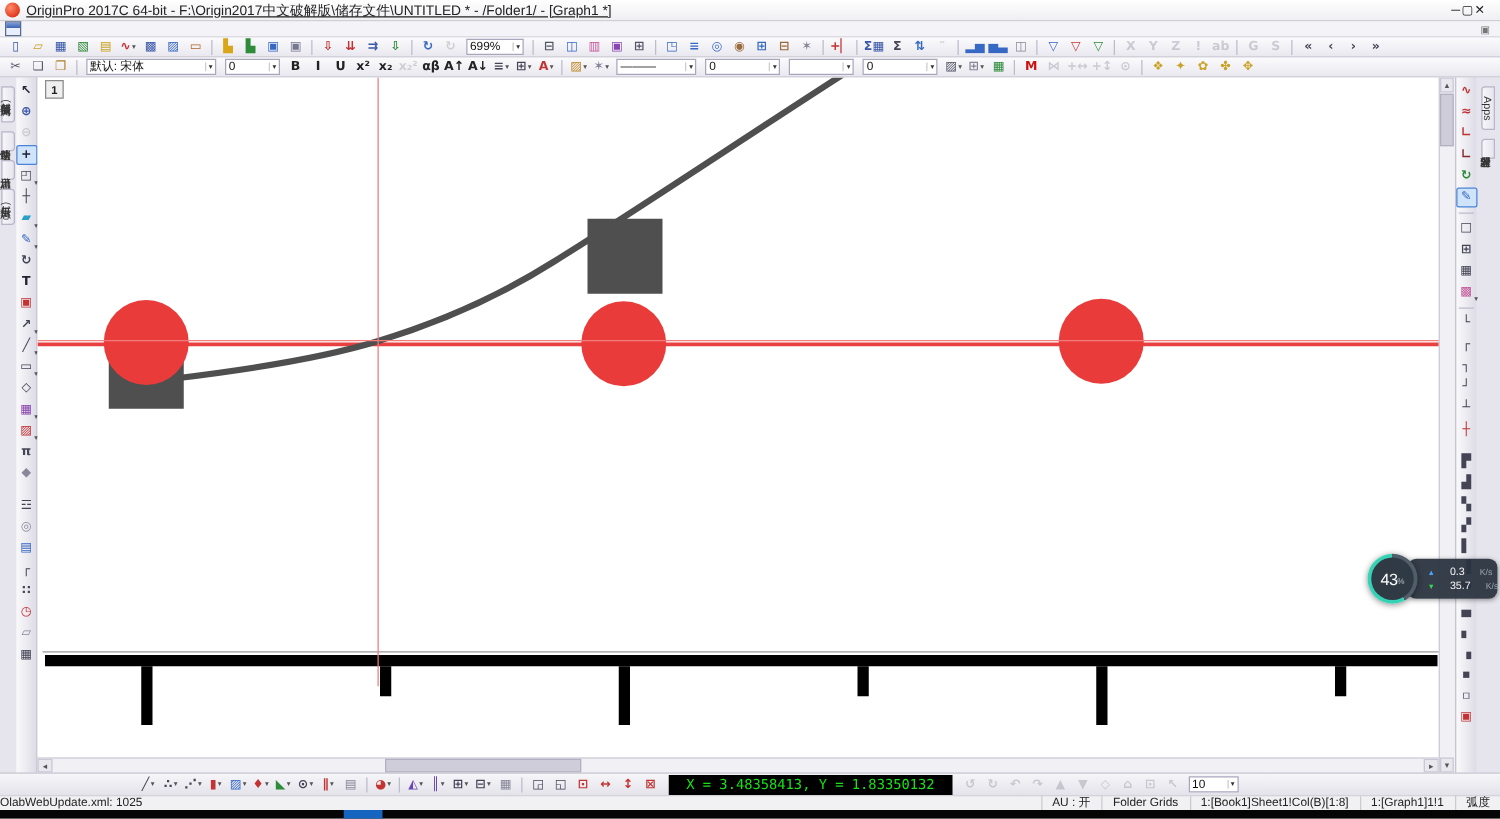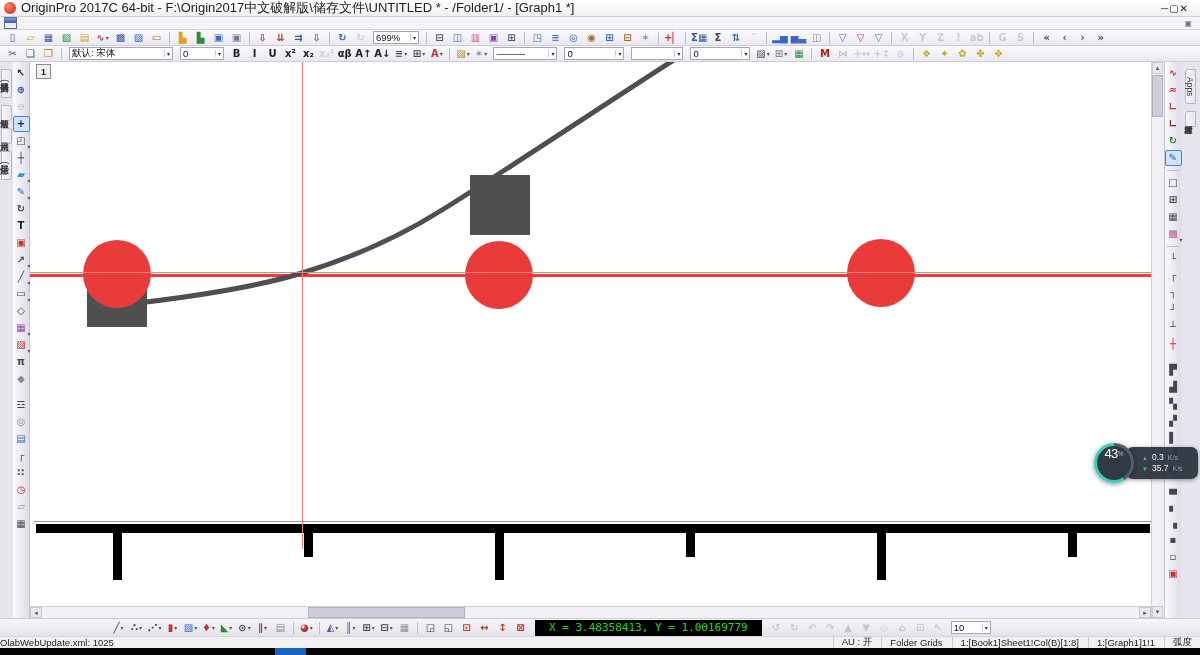--- a/index.html
+++ b/index.html
@@ -4,21 +4,21 @@
 <style>
   html,body{margin:0;padding:0;}
   body{width:1200px;height:655px;overflow:hidden;background:#d8d6de;
        font-family:"Liberation Sans","DejaVu Sans",sans-serif;position:relative;font-size:11px;color:#111;}
   
   .titlebar{position:absolute;left:0;top:0;width:1200px;height:17px;
     background:linear-gradient(#ffffff,#efeef2);border-bottom:1px solid #d0cfd6;
     display:flex;align-items:center;padding:0 4px;box-sizing:border-box;}
   .applogo{width:12px;height:12px;border-radius:50%;
     background:radial-gradient(circle at 35% 35%,#ff8a6a,#e03a1f 70%);margin-right:5px;flex:none;}
-  .title-text{font-size:13px;color:#222;white-space:nowrap;}
+  .title-text{font-size:11px;color:#222;white-space:nowrap;text-decoration:underline;}
   .wincontrols{margin-left:auto;display:flex;gap:14px;padding-right:8px;}
   .wincontrols .mi{font-size:10px;color:#222;padding:0;}
   
   .menubar{position:absolute;left:0;top:17px;width:1200px;height:13px;background:#f4f3f7;
     border-bottom:1px solid #d6d5dd;display:flex;align-items:center;box-sizing:border-box;padding-left:2px;}
   .menubar .mi{font-size:10.5px;padding:0 6px;color:#1c1c1c;}
   .childicon{width:11px;height:10px;background:linear-gradient(#7d9ede,#3a62b0 45%,#e8eefb 45%);
     border:1px solid #5a6b90;margin:0 5px 0 2px;flex:none;}
   .child-restore{margin-left:auto;margin-right:8px;color:#777;font-size:8px;}
   
@@ -89,28 +89,28 @@
   .status-right{margin-left:auto;display:flex;align-items:center;}
   .status-right .mi{padding:0 8px;border-left:1px solid #cbcacf;font-size:9.5px;white-space:nowrap;}
   
   .taskbar{position:absolute;left:0;top:648px;width:1200px;height:7px;background:#050505;}
   .taskbar-accent{position:absolute;left:275px;top:0;width:31px;height:7px;background:#1565c0;}
   
   .netwidget{position:absolute;left:1094px;top:443px;z-index:99;width:106px;height:40px;}
   .netbubble{position:absolute;left:32px;top:4px;width:72px;height:32px;background:rgba(42,52,63,.95);
     border-radius:7px;display:flex;flex-direction:column;justify-content:center;gap:1px;padding-left:16px;box-sizing:border-box;
     box-shadow:0 1px 4px rgba(0,0,0,.4);}
-  .netrow{display:flex;align-items:baseline;gap:4px;font-size:8.5px;color:#f2f2f2;line-height:1.1;}
+  .netrow{display:flex;align-items:baseline;gap:12px;font-size:8.5px;color:#f2f2f2;line-height:1.1;}
   .netrow .arr{font-size:6px;}
   .netrow .unit{font-size:7px;color:#9aa4ad;}
   .netring{position:absolute;left:0;top:0;width:40px;height:40px;border-radius:50%;
     background:conic-gradient(from 150deg,#36d2b5 0 58%,#515d69 58% 100%);
     box-shadow:0 1px 5px rgba(0,0,0,.45);}
   .netinner{position:absolute;inset:3px;border-radius:50%;background:#303a45;
-    display:flex;align-items:flex-start;justify-content:center;color:#fff;}
+    display:flex;align-items:center;justify-content:center;color:#fff;}
   .netinner .pct{font-size:13px;letter-spacing:-.5px;}
   .netinner .pctu{font-size:6.5px;color:#b8c0c8;margin-top:4px;}
 </style>
 </head>
 <body>
 
 <div class="titlebar">
   <span class="applogo"></span>
   <span class="title-text">OriginPro 2017C 64-bit - F:\Origin2017中文破解版\储存文件\UNTITLED * - /Folder1/ - [Graph1 *]</span>
   <span class="wincontrols hstrip">
@@ -766,21 +766,21 @@
       <span class="tb">
         <b style="color: rgb(196, 51, 51);">↔</b>
       </span>
       <span class="tb">
         <b style="color: rgb(196, 51, 51);">↕</b>
       </span>
       <span class="tb">
         <b style="color: rgb(196, 51, 51);">⊠</b>
       </span>
     </span>
-  <span class="coordbox">X = 3.48358413,  Y = 1.00169779</span>
+  <span class="coordbox">X = 3.48358413,  Y = 1.83350132</span>
   <span class="hstrip">
       <span class="tb dis">
         <b style="color: rgb(138, 138, 154);">↺</b>
       </span>
       <span class="tb dis">
         <b style="color: rgb(138, 138, 154);">↻</b>
       </span>
       <span class="tb dis">
         <b style="color: rgb(138, 138, 154);">↶</b>
       </span>

